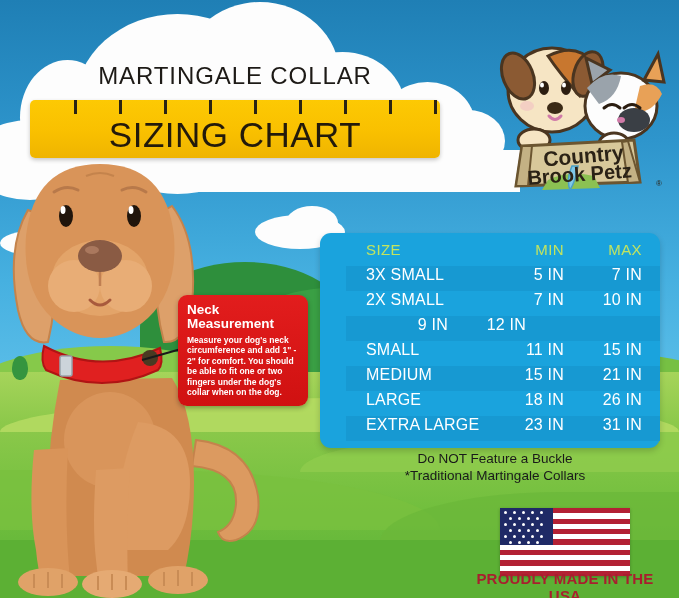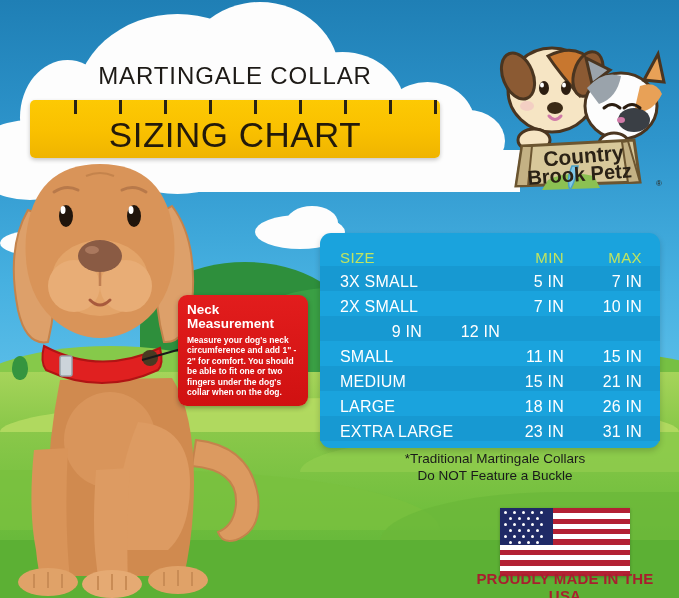--- a/index.html
+++ b/index.html
@@ -26,21 +26,21 @@
         font-size:35px;letter-spacing:.5px;color:#231a0b;font-weight:400;
         font-family:"Liberation Sans",sans-serif;line-height:38px;}
   #martingale-collar-text{position:absolute;left:30px;top:62px;width:410px;text-align:center;
         font-size:24px;letter-spacing:.9px;color:#1d1a16;
         font-family:"Liberation Sans",sans-serif;}
 
   
   #size-table{position:absolute;left:320px;top:233px;width:340px;
        background:#1aa3dd;border-radius:11px;padding:8px 0 7px 0;
        box-shadow:0 3px 6px rgba(0,0,0,.18);}
-  #size-table .row{display:flex;align-items:flex-end;height:25px;padding:0 18px 0 20px;}
+  #size-table .row{display:flex;align-items:flex-start;height:25px;padding:0 18px 0 20px;margin-left:26px;}
   #size-table .row.alt{background:#1799d2;}
   #size-table .row .c-size{flex:1;text-align:left;}
   #size-table .row .c-min{width:82px;text-align:right;}
   #size-table .row .c-max{width:78px;text-align:right;}
   #size-table .hdr span{color:#c2e45f;font-size:15px;letter-spacing:.4px;}
   #size-table .row:not(.hdr) span{color:#ffffff;font-size:16px;letter-spacing:.2px;}
 
   
   #neck-callout{position:absolute;left:178px;top:295px;width:112px;
       background:linear-gradient(180deg,#e21d1d 0%,#d01111 100%);
@@ -286,22 +286,22 @@
       <span class="c-max">26 IN</span>
     </div>
     <div class="row alt">
       <span class="c-size">EXTRA LARGE</span>
       <span class="c-min">23 IN</span>
       <span class="c-max">31 IN</span>
     </div>
   </div>
 
   <div id="footnote">
+    <div>Do NOT Feature a Buckle</div>
     <div>*Traditional Martingale Collars</div>
-    <div>Do NOT Feature a Buckle</div>
   </div>
 
   <div id="flag">
     <div class="stripe" style="top:0px;"></div>
     <div class="stripe" style="top:10.5px;"></div>
     <div class="stripe" style="top:21px;"></div>
     <div class="stripe" style="top:31.4px;"></div>
     <div class="stripe" style="top:41.8px;"></div>
     <div class="stripe" style="top:52.3px;"></div>
     <div class="stripe" style="top:62.7px;"></div>

